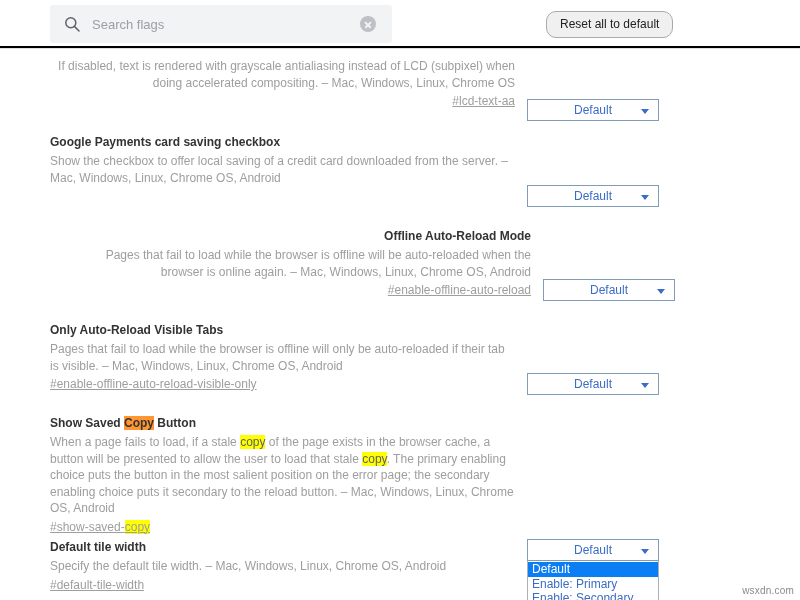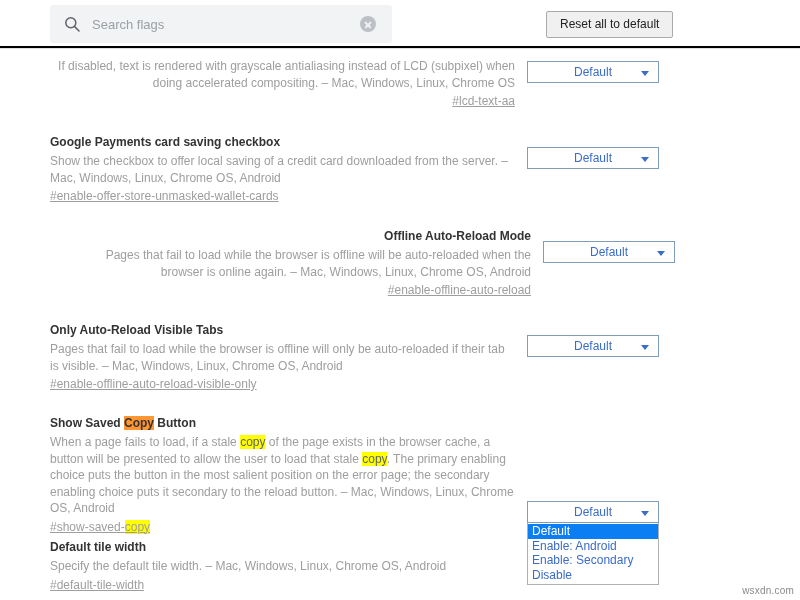--- a/index.html
+++ b/index.html
@@ -93,21 +93,21 @@
   .clear-btn::after  { transform: rotate(-45deg); }
 
   .reset-btn {
     position: absolute;
     left: 546px;
     top: 11px;
     height: 27px;
     padding: 0 13px;
     background: #f0f0f0;
     border: 1px solid #aaaaaa;
-    border-radius: 2px;
+    border-radius: 10px;
     font-family: "Liberation Sans", sans-serif;
     font-size: 12px;
     color: #222222;
     cursor: pointer;
     line-height: 25px;
     box-sizing: border-box;
   }
 
   
   .content {
@@ -166,20 +166,21 @@
   .flag-link mark.hl-yellow {
     background: #ffff00;
     color: #9e9e9e;
   }
 
   
   .select-wrap {
     position: absolute;
     width: 132px;
     height: 22px;
+    margin-top: 38px;
   }
 
   .select-box {
     width: 132px;
     height: 22px;
     border: 1px solid #7f9db9;
     background: #ffffff;
     box-sizing: border-box;
     display: flex;
     align-items: center;
@@ -276,21 +277,20 @@
         <span>Default</span>
         <span class="select-arrow"></span>
       </div>
     </div>
   </div>
 
   <div class="flag-entry" style="top:86px; position:absolute; left:0; width:700px;">
     <div class="flag-body">
       <div class="flag-title">Google Payments card saving checkbox</div>
       <div class="flag-desc">Show the checkbox to offer local saving of a credit card downloaded from the server.  – Mac, Windows, Linux, Chrome OS, Android</div>
-      <a class="flag-link">#enable-offer-store-unmasked-wallet-cards</a>
     </div>
     <div class="select-wrap" style="left:527px; top:13px;">
       <div class="select-box">
         <span>Default</span>
         <span class="select-arrow"></span>
       </div>
     </div>
   </div>
 
   <div class="flag-entry" style="top:180px; position:absolute; left:16px; width:791px;text-align:right;">
@@ -334,21 +334,21 @@
       </a>
     </div>
 
     <div class="select-wrap" style="left:527px; top:86px;">
       <div class="select-box">
         <span>Default</span>
         <span class="select-arrow"></span>
       </div>
       <div class="select-list">
         <div class="select-option selected">Default</div>
-        <div class="select-option">Enable: Android</div>
+        <div class="select-option">Enable: Primary</div>
         <div class="select-option">Enable: Secondary</div>
         <div class="select-option">Disable</div>
       </div>
     </div>
   </div>
 
   <div class="flag-entry" style="top:491px; position:absolute; left:0; width:800px;">
     <div class="flag-body">
       <div class="flag-title">Default tile width</div>
       <div class="flag-desc">Specify the default tile width.  – Mac, Windows, Linux, Chrome OS, Android</div>

